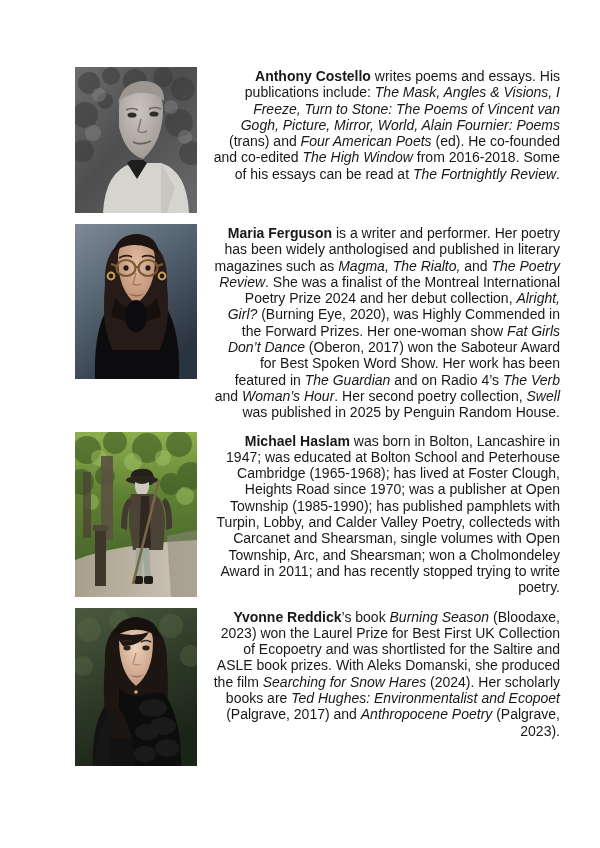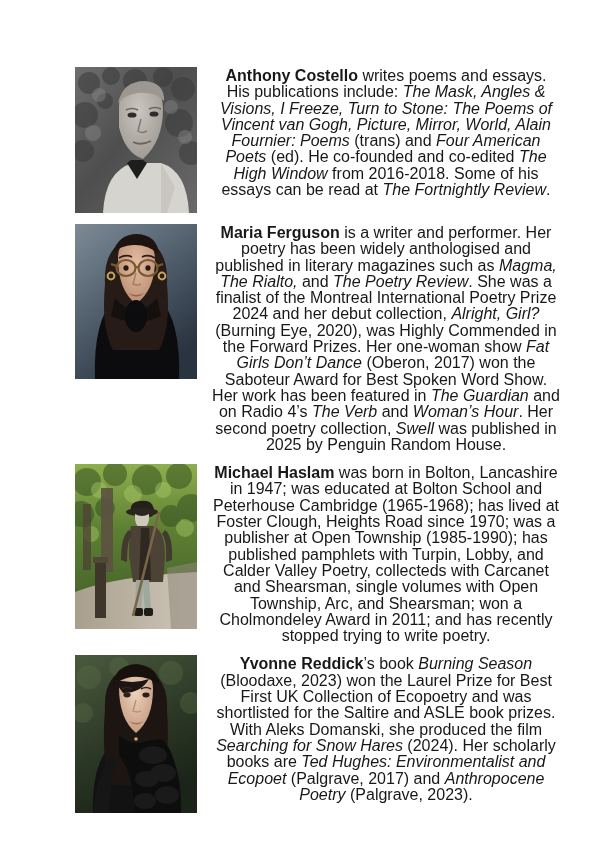--- a/index.html
+++ b/index.html
@@ -40,23 +40,23 @@
   .photo-frame.p1 { height: 146px; }
   .photo-frame.p2 { height: 155px; }
   .photo-frame.p3 { height: 165px; }
   .photo-frame.p4 { height: 158px; }
 
   .photo-frame svg { display: block; width: 100%; height: 100%; }
 
   .bio-text {
     flex: 1 1 auto;
     padding-left: 15px;
-    font-size: 16px;
+    font-size: 14px;
     line-height: 16.3px;
-    text-align: center;
+    text-align: right;
     color: #181818;
     padding-top: 1px;
   }
   .bio-text .nm { font-weight: bold; }
   .bio-text i { font-style: italic; }
 </style>
 </head>
 <body>
 
 <div class="page">

